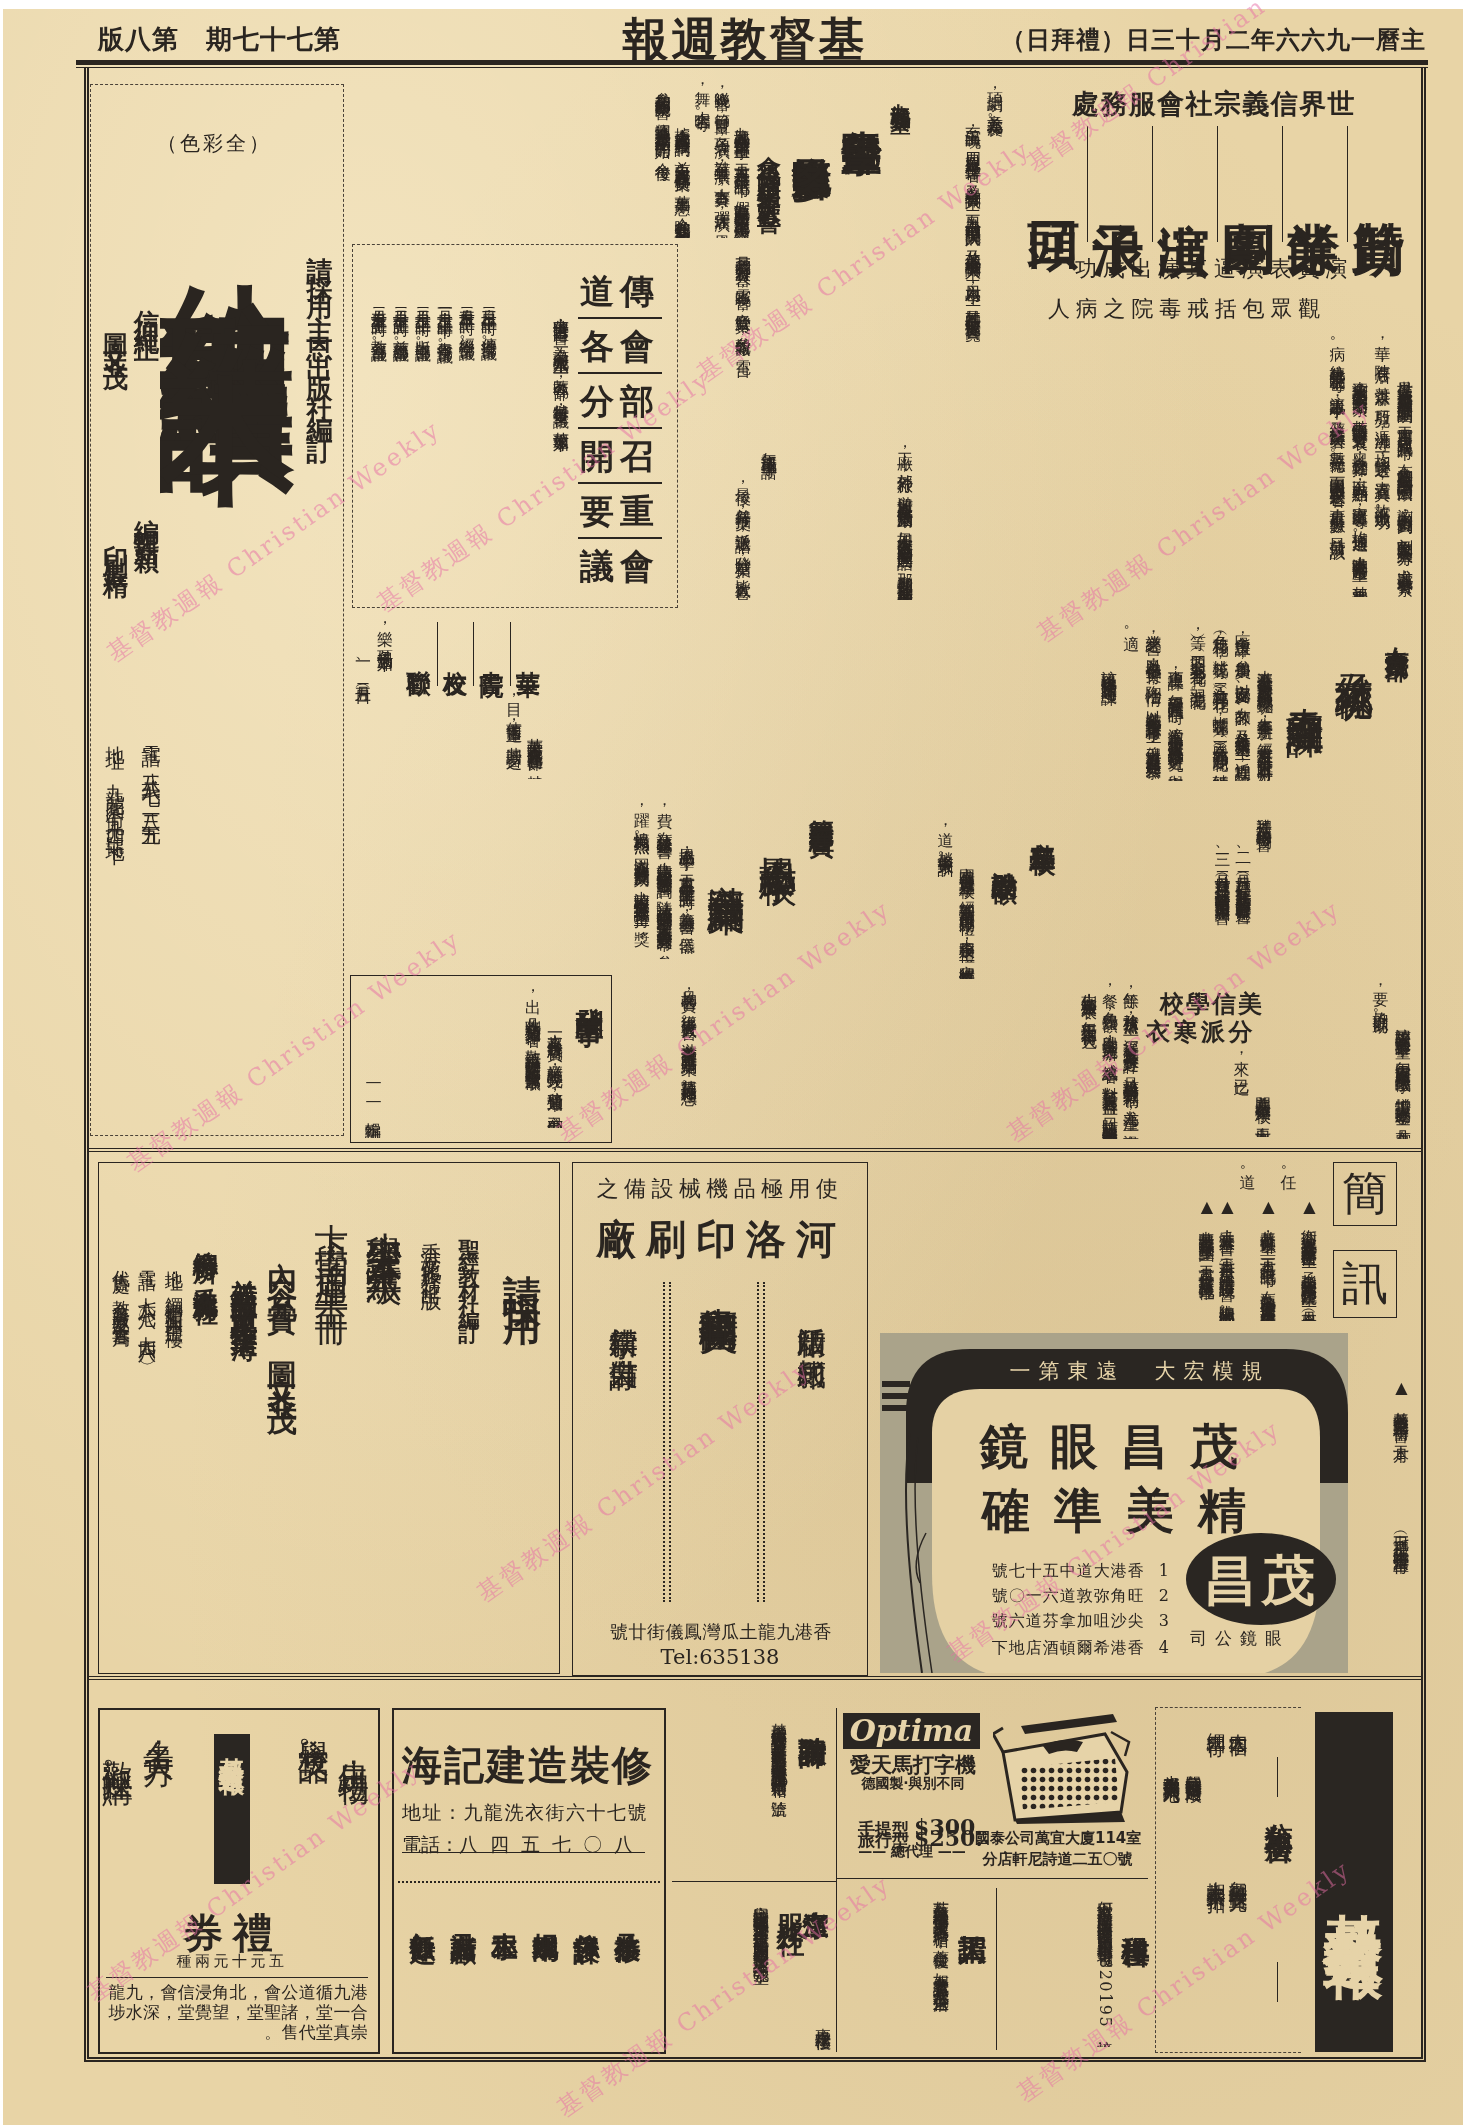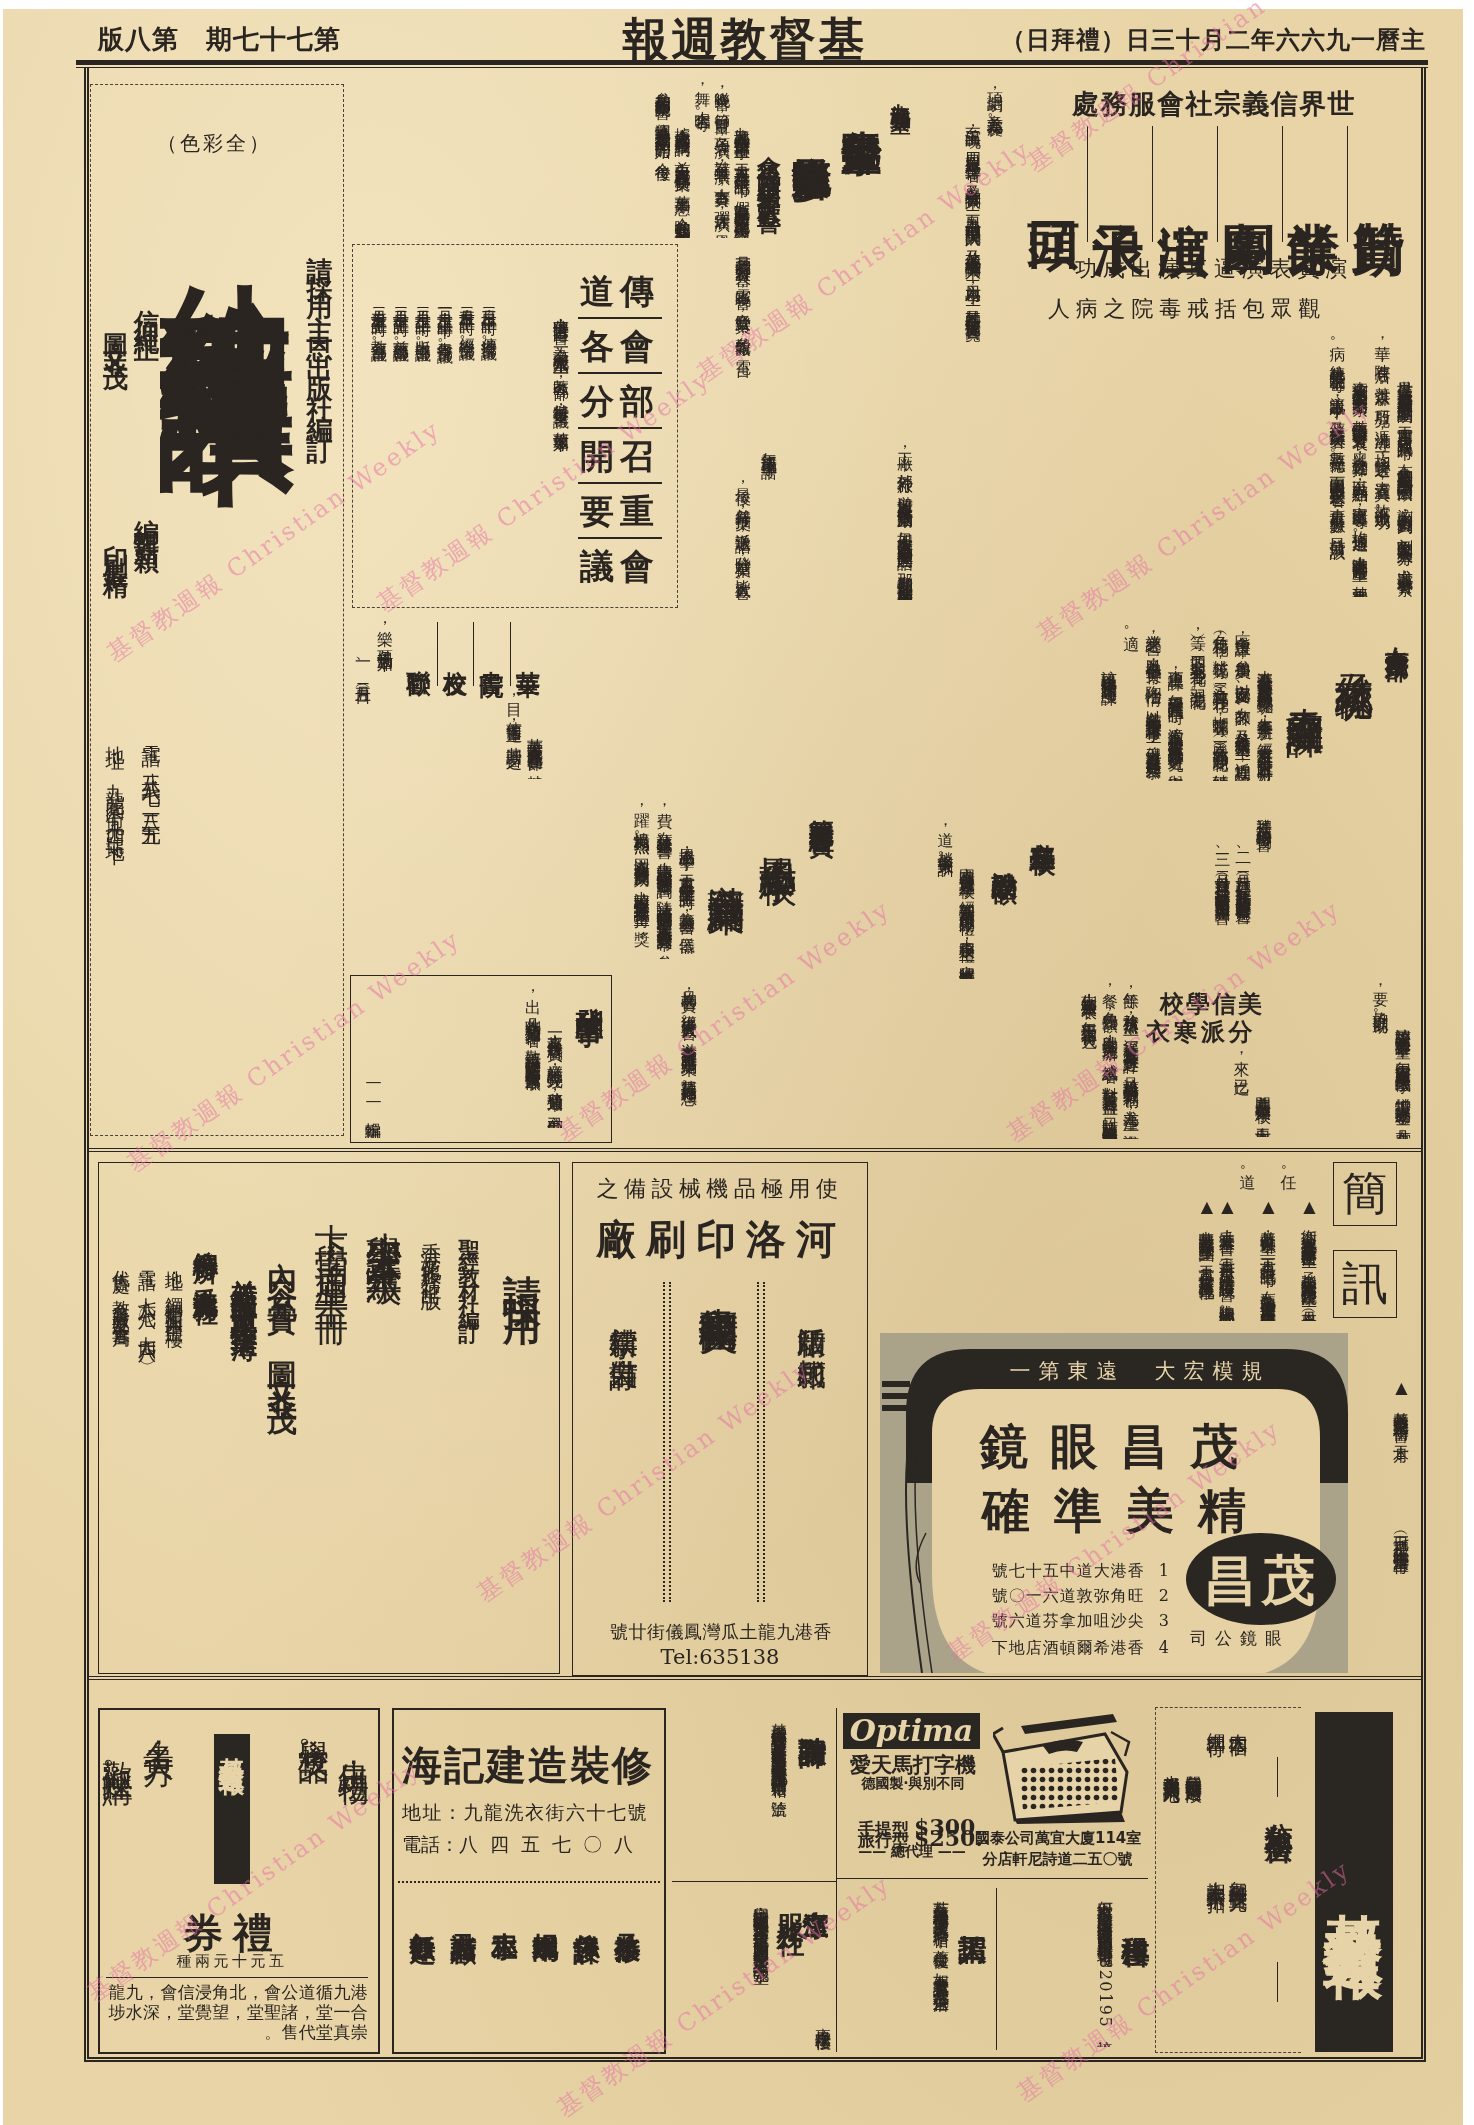--- a/index.html
+++ b/index.html
@@ -224,21 +224,21 @@
   <div class="vt serif" style="left:141px;top:1716px;width:36px;height:186px;font-size:31px;letter-spacing:5px;line-height:36px;">名貴大方，</div>
   <div class="vt serif" style="left:100px;top:1736px;width:36px;height:186px;font-size:31px;letter-spacing:5px;line-height:36px;">歡迎採購。</div>
   <div class="rtl sans b" style="left:183px;top:1906px;width:100px;font-size:40px;letter-spacing:10px;text-align:center;">禮券</div>
   <div class="rtl serif" style="left:176px;top:1952px;width:112px;font-size:15px;letter-spacing:3.5px;text-align:center;">五元十元兩種</div>
   <div class="hline" style="left:106px;top:1977px;width:262px;"></div>
   <div class="rtlb serif" style="left:108px;top:1982px;width:260px;font-size:17px;letter-spacing:0.3px;line-height:20px;">港九循道公會，北角浸信會，九龍合一堂，諸聖堂，望覺堂，深水埗崇真堂代售。</div>
 
   <div class="box" style="left:392px;top:1708px;width:274px;height:346px;border:2px solid #2a2520;"></div>
   <div class="abs sans b" style="left:402px;top:1738px;width:254px;font-size:40px;letter-spacing:2px;white-space:nowrap;">海記建造裝修</div>
   <div class="abs serif" style="left:402px;top:1800px;width:254px;font-size:19px;letter-spacing:1.5px;white-space:nowrap;">地址：九龍洗衣街六十七號</div>
-  <div class="abs serif" style="left:402px;top:1832px;width:254px;font-size:19px;white-space:nowrap;"><span>電話：</span><span style="letter-spacing:12px;">八四五七〇八</span></div>
+  <div class="abs serif" style="left:402px;top:1832px;width:254px;font-size:19px;white-space:nowrap;text-decoration:underline;"><span>電話：</span><span style="letter-spacing:12px;">八四五七〇八</span></div>
   <div class="hline" style="left:398px;top:1881px;width:262px;border-top:2px dotted #2a2520;"></div>
   <div class="vt sans b" style="left:402px;top:1912px;width:246px;height:112px;font-size:26px;letter-spacing:1.5px;line-height:41px;">
     <div>承接裝修</div>
     <div>傢俬設計</div>
     <div>坭水鐵閘</div>
     <div>大小工程</div>
     <div>諸君光顧</div>
     <div>無任歡迎</div>
   </div>
 

